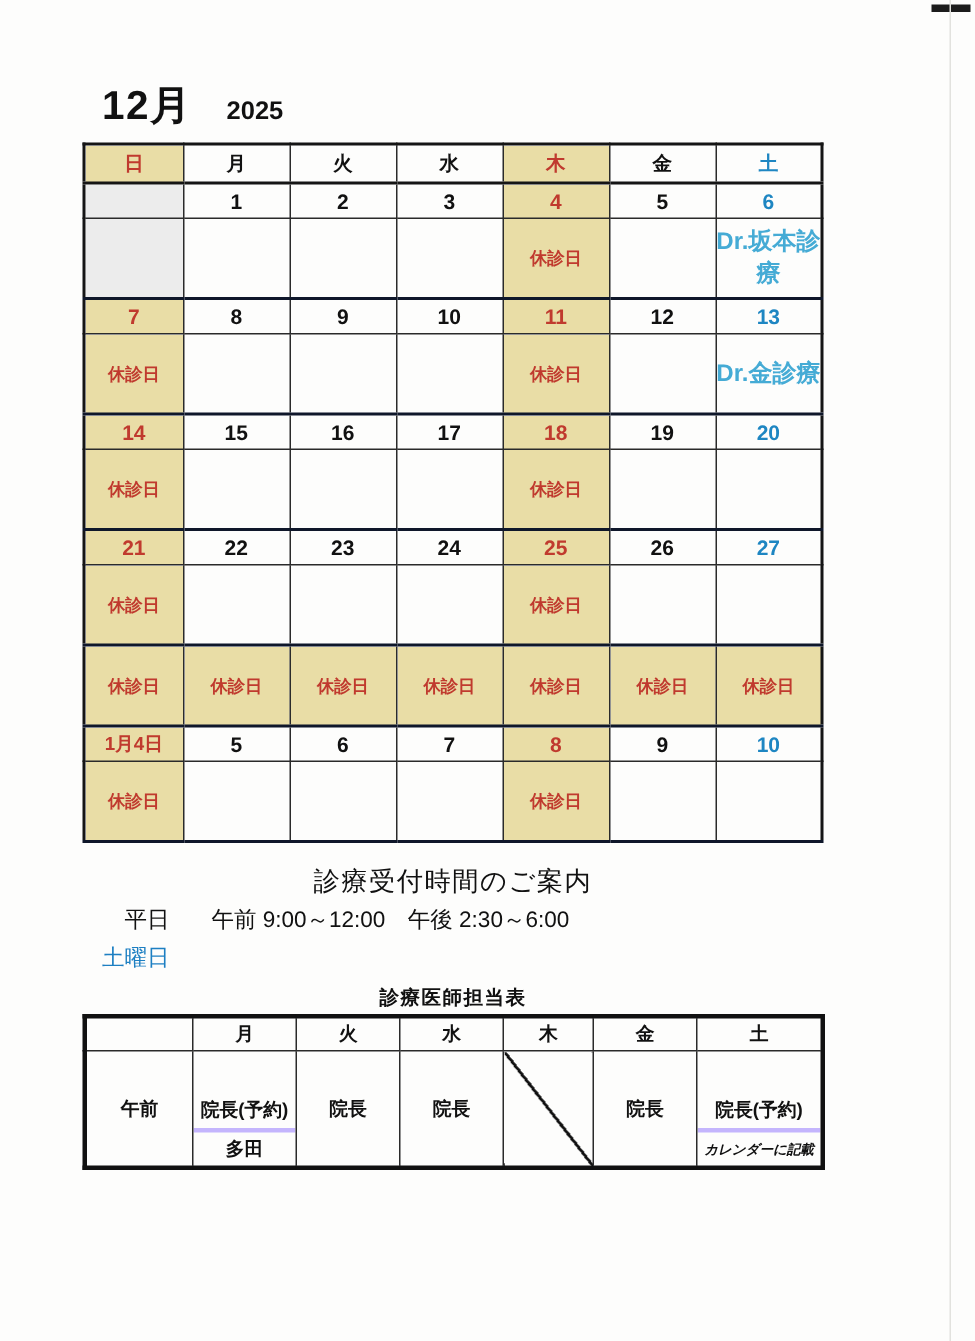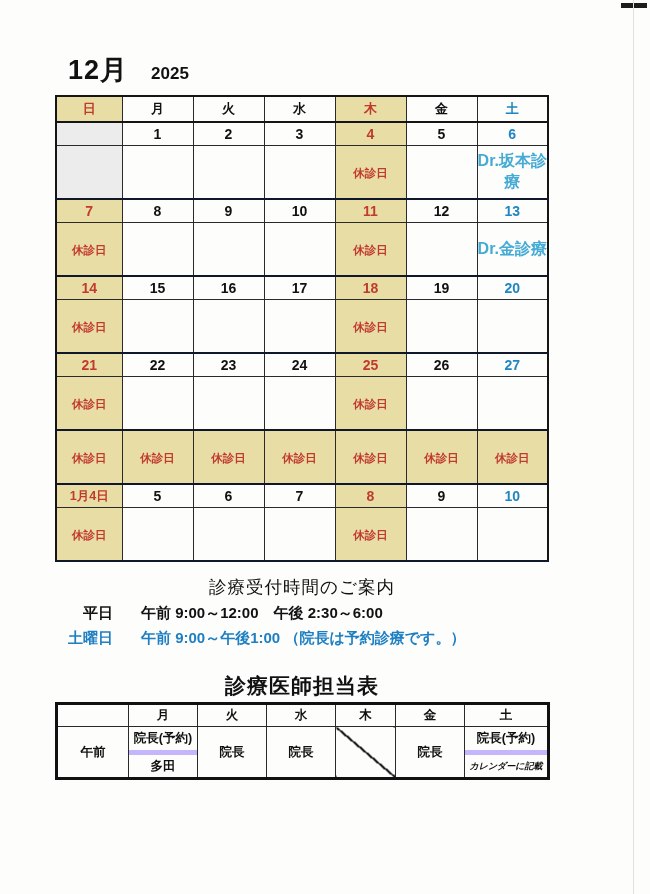--- a/index.html
+++ b/index.html
@@ -32,33 +32,33 @@
   .calendar th.saturday{color:var(--sat-blue);}
   .calendar td.dc.holiday{color:var(--closed-red);}
   .calendar td.dc.saturday{color:var(--sat-blue);}
   .calendar .blank{background:var(--blank-bg);}
   .closed-note{color:var(--closed-red);font-weight:bold;font-size:11.5px;}
   .doctor-note{color:var(--doctor-blue);font-size:16px;font-weight:bold;}
 
   
   .hours{width:494px;}
   .hours-title{margin-top:13px;text-align:center;font-size:17.5px;font-weight:normal;letter-spacing:1px;}
-  .hours-line{display:flex;margin-top:5px;font-size:15px;font-weight:bold;align-items:flex-end;}
+  .hours-line{display:flex;margin-top:5px;font-size:15px;font-weight:normal;align-items:flex-end;}
   .hours-line .hl-label{width:58px;text-align:right;flex:none;}
   .hours-line .hl-text{margin-left:28px;}
   .hours-line.saturday{color:var(--hours-sat-blue);margin-top:6px;}
 
   
-  .doc-title{width:494px;margin-top:24px;margin-bottom:2px;text-align:center;font-size:21px;font-weight:bold;letter-spacing:1px;}
+  .doc-title{width:494px;margin-top:8px;margin-bottom:2px;text-align:center;font-size:13px;font-weight:bold;letter-spacing:1px;}
   table.doctor{border-collapse:collapse;table-layout:fixed;width:492px;border:3px solid #111;}
   table.doctor th,table.doctor td{border:1px solid #2a2a2a;padding:0;text-align:center;font-weight:bold;font-size:12.5px;overflow:hidden;}
   table.doctor thead th{height:21px;}
   table.doctor tbody td,table.doctor tbody th{height:46px;}
   td.slash{background-image:linear-gradient(to top right,transparent calc(50% - 1px),#111 calc(50% - 1px),#111 calc(50% + 1px),transparent calc(50% + 1px));}
-  .split-top{height:23px;line-height:23px;border-bottom:5px solid #c4b5fd;}
+  .split-top{height:23px;line-height:23px;border-bottom:3px solid #c4b5fd;margin-top:28px;}
   .split-bottom{height:22px;line-height:22px;}
   .split-bottom.small{font-size:9px;font-style:italic;}
 </style>
 </head>
 <body>
 
 <div class="scan-corner"></div>
 <div class="scan-edge"></div>
 
 <div class="content">
@@ -187,21 +187,20 @@
   </table>
 
   <div class="hours">
     <div class="hours-title">診療受付時間のご案内</div>
     <div class="hours-line weekday">
       <span class="hl-label">平日</span>
       <span class="hl-text">午前 9:00～12:00　午後 2:30～6:00</span>
     </div>
     <div class="hours-line saturday">
       <span class="hl-label">土曜日</span>
-      <span class="hl-text">午前 9:00～午後1:00 （院長は予約診療です。）</span>
     </div>
   </div>
 
   <div class="doc-title">診療医師担当表</div>
 
   <table class="doctor">
     <colgroup>
       <col style="width:72px">
         <col style="width:69px">
         <col style="width:69px">

